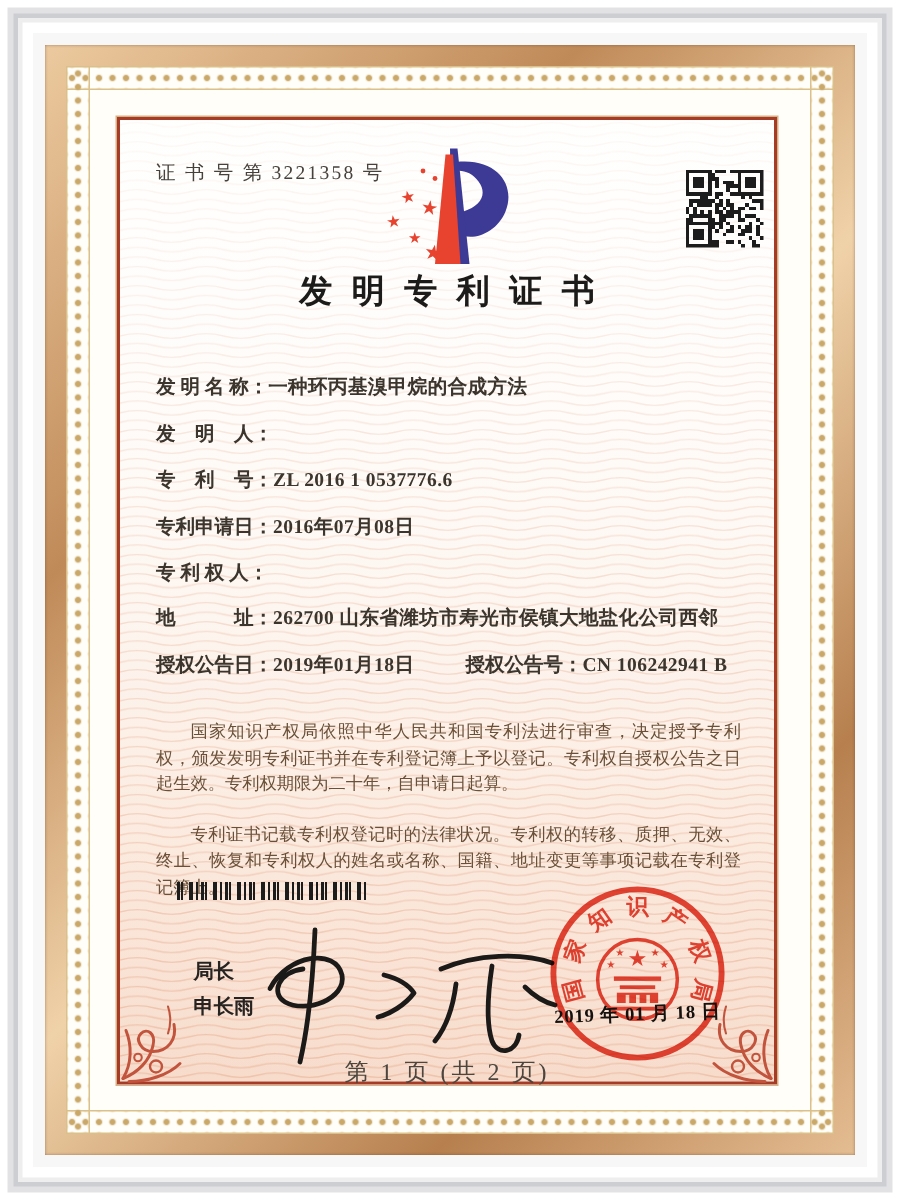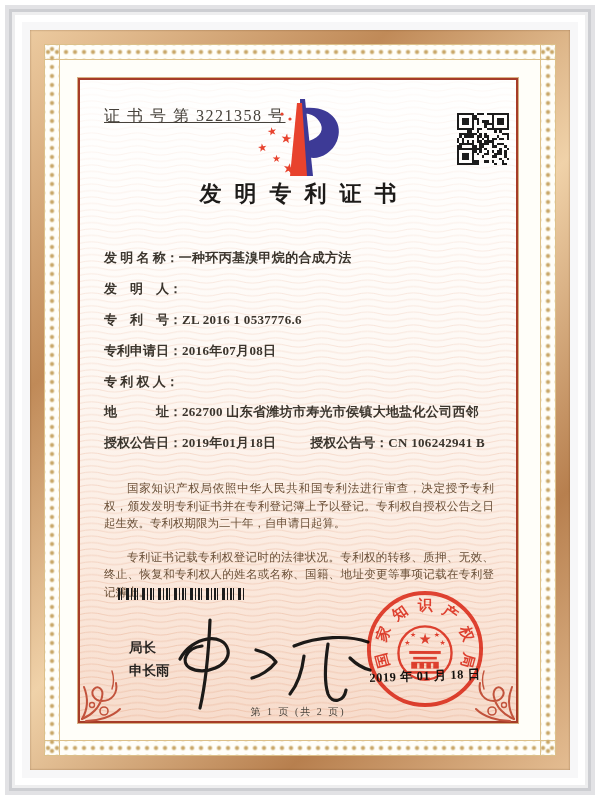--- a/index.html
+++ b/index.html
@@ -29,21 +29,21 @@
   .orn-top{top:44px;} .orn-bottom{bottom:44px;}
   .orn-left,.orn-right{top:44px;bottom:44px;width:14px;border-left:1px solid #dcc08a;border-right:1px solid #dcc08a;}
   .orn-left{left:44px;} .orn-right{right:44px;}
 
   
   .cert{position:absolute;left:78px;top:78px;width:440px;height:645px;box-sizing:border-box;
     border:2px solid #a63c28;box-shadow:0 0 0 1px #d8b184;
     background:linear-gradient(180deg,#fffdf9 0%,#fdf3ea 40%,#fae3d4 78%,#f7dccc 100%);}
   .waves{position:absolute;left:0;top:0;width:100%;height:100%;pointer-events:none;}
 
-  .cert-no{position:absolute;left:24px;top:26px;font-size:16px;letter-spacing:1.5px;color:#46413a;text-decoration:underline;}
+  .cert-no{position:absolute;left:24px;top:26px;font-size:13px;letter-spacing:1.5px;color:#46413a;}
 
   .logo{position:absolute;left:50%;top:16px;transform:translateX(-50%);}
   .qr{position:absolute;left:377px;top:33px;width:52px;height:52px;}
 
   .title{position:absolute;left:0;right:0;top:99px;text-align:center;
     font-size:22px;font-weight:bold;color:#1d1b19;letter-spacing:13px;text-indent:13px;}
 
   .fields{position:absolute;left:24px;right:14px;top:163px;font-size:13px;color:#3b352d;}
   .frow{height:30.8px;display:flex;align-items:center;white-space:nowrap;}
   .flabel{white-space:pre;font-weight:600;}
@@ -61,21 +61,21 @@
       #1c1c1c 8px 11px,transparent 11px 13px,
       #1c1c1c 13px 14px,transparent 14px 16px);}
 
   .signer{position:absolute;left:49px;top:556px;font-size:13.5px;font-weight:bold;color:#262320;line-height:23px;}
   .signature{position:absolute;left:72px;top:532px;}
 
   .seal{position:absolute;left:284px;top:508px;width:122px;height:122px;mix-blend-mode:multiply;opacity:.93;}
   .seal-date{position:absolute;left:262px;top:588px;width:166px;text-align:center;
     font-size:12.5px;font-weight:bold;color:#14110e;letter-spacing:.5px;transform:rotate(-2deg);}
 
-  .footer{position:absolute;left:0;right:0;top:625px;text-align:center;font-size:10px;color:#4c463e;letter-spacing:2px;}
+  .footer{position:absolute;left:0;right:0;top:625px;text-align:center;font-size:16px;color:#4c463e;letter-spacing:2px;}
 
   .flourish{position:absolute;bottom:-2px;width:64px;height:64px;}
   .flourish.bl{left:-2px;}
   .flourish.br{right:-2px;transform:scaleX(-1);}
 </style>
 </head>
 <body>
 
 <div class="frame"></div>
 <div class="mat-copper"></div>

